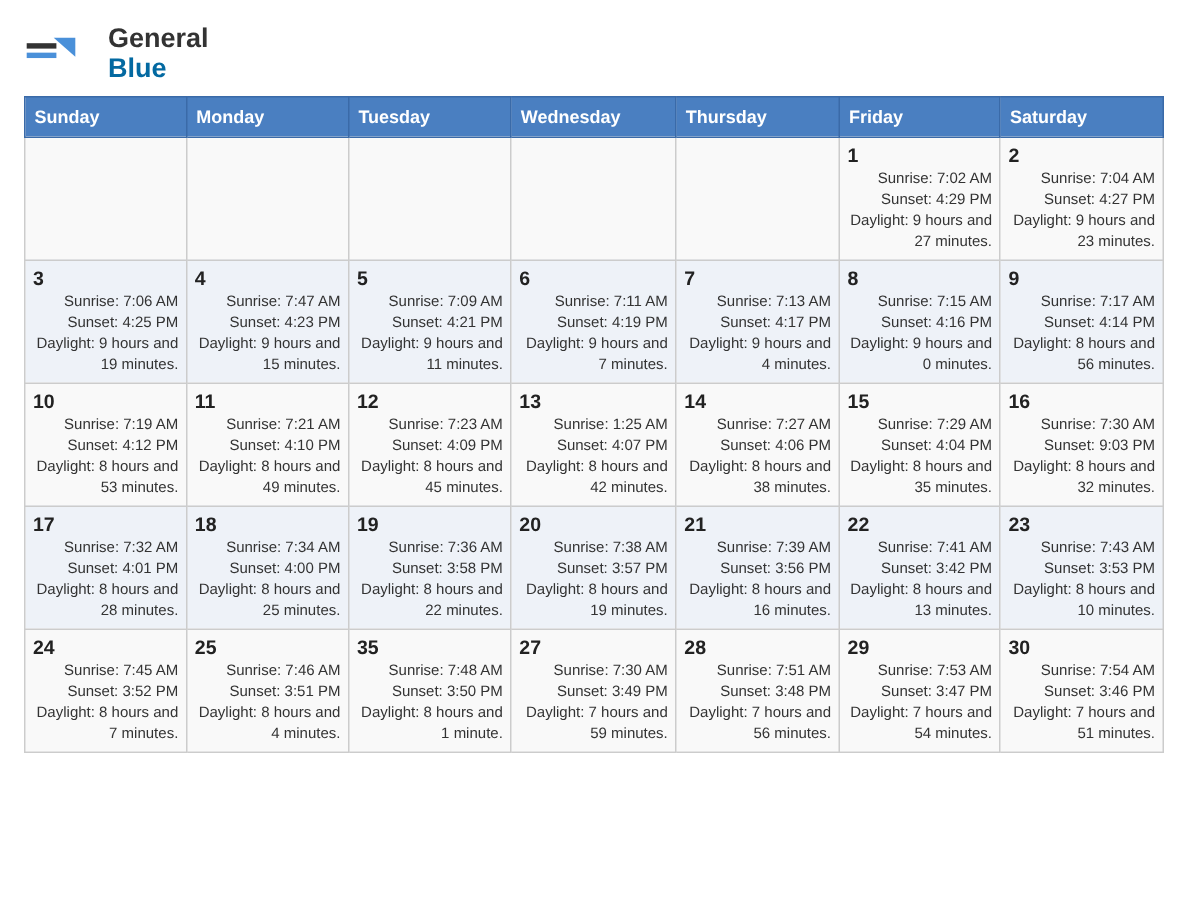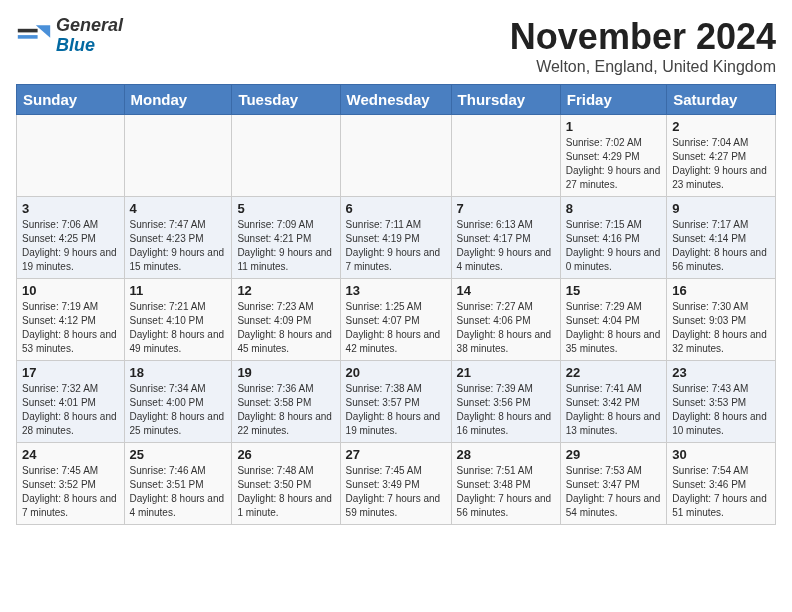--- a/index.html
+++ b/index.html
@@ -12,22 +12,21 @@
     }
     .header-area {
       display: flex;
       justify-content: space-between;
       align-items: flex-start;
       margin-bottom: 8px;
     }
     .logo {
       display: flex;
       align-items: center;
-      gap: 4px;
-      font-style: italic;
+      gap: 20px;
     }
     .logo-text {
       font-size: 18px;
       font-weight: bold;
       line-height: 1.1;
     }
     .logo-text .general { color: #333; }
     .logo-text .blue { color: #0369a1; }
     .logo-icon {
       width: 36px;
@@ -45,21 +44,21 @@
       font-size: 16px;
       color: #444;
     }
     table {
       width: 100%;
       border-collapse: collapse;
     }
     thead tr th {
       background-color: #4a7fc1;
       color: #fff;
-      font-size: 15px;
+      font-size: 12px;
       font-weight: bold;
       padding: 6px 6px;
       text-align: left;
       border: 1px solid #3a6aa8;
     }
     tbody tr td {
       border: 1px solid #ccc;
       vertical-align: top;
       padding: 4px 5px;
       font-size: 10.5px;
@@ -77,20 +76,21 @@
     .day-num {
       font-size: 13px;
       font-weight: bold;
       display: block;
       margin-bottom: 2px;
     }
     .day-info {
       font-size: 10px;
       line-height: 1.4;
       color: #333;
+      text-align: right;
     }
     .empty-cell {
       background: #f9f9f9 !important;
     }
   </style>
 </head>
 <body>
 
 <div class="header-area">
   <div class="logo">
@@ -98,24 +98,20 @@
       <rect x="0" y="0" width="40" height="40" fill="none"></rect>
       <polygon points="22,8 38,8 38,22" fill="#4a90d9"></polygon>
       <rect x="2" y="12" width="22" height="4" fill="#333"></rect>
       <rect x="2" y="19" width="22" height="4" fill="#4a90d9"></rect>
     </svg>
     <div class="logo-text">
       <span class="general">General</span><br>
       <span class="blue">Blue</span>
     </div>
   </div>
-  <div class="title-area">
-    <div class="month-title">November 2024</div>
-    <div class="location">Welton, England, United Kingdom</div>
-  </div>
 </div>
 
 <table>
   <thead>
     <tr id="weekday-header">
         <th>Sunday</th>
         <th>Monday</th>
         <th>Tuesday</th>
         <th>Wednesday</th>
         <th>Thursday</th>
@@ -163,21 +159,21 @@
 Daylight: 9 hours and 11 minutes.</div>
         </td>
         <td>
           <span class="day-num">6</span>
           <div class="day-info">Sunrise: 7:11 AM
 Sunset: 4:19 PM
 Daylight: 9 hours and 7 minutes.</div>
         </td>
         <td>
           <span class="day-num">7</span>
-          <div class="day-info">Sunrise: 6:13 AM
+          <div class="day-info">Sunrise: 7:13 AM
 Sunset: 4:17 PM
 Daylight: 9 hours and 4 minutes.</div>
         </td>
         <td>
           <span class="day-num">8</span>
           <div class="day-info">Sunrise: 7:15 AM
 Sunset: 4:16 PM
 Daylight: 9 hours and 0 minutes.</div>
         </td>
         <td>
@@ -282,28 +278,28 @@
 Sunset: 3:52 PM
 Daylight: 8 hours and 7 minutes.</div>
         </td>
         <td>
           <span class="day-num">25</span>
           <div class="day-info">Sunrise: 7:46 AM
 Sunset: 3:51 PM
 Daylight: 8 hours and 4 minutes.</div>
         </td>
         <td>
-          <span class="day-num">26</span>
+          <span class="day-num">35</span>
           <div class="day-info">Sunrise: 7:48 AM
 Sunset: 3:50 PM
 Daylight: 8 hours and 1 minute.</div>
         </td>
         <td>
           <span class="day-num">27</span>
-          <div class="day-info">Sunrise: 7:45 AM
+          <div class="day-info">Sunrise: 7:30 AM
 Sunset: 3:49 PM
 Daylight: 7 hours and 59 minutes.</div>
         </td>
         <td>
           <span class="day-num">28</span>
           <div class="day-info">Sunrise: 7:51 AM
 Sunset: 3:48 PM
 Daylight: 7 hours and 56 minutes.</div>
         </td>
         <td>

